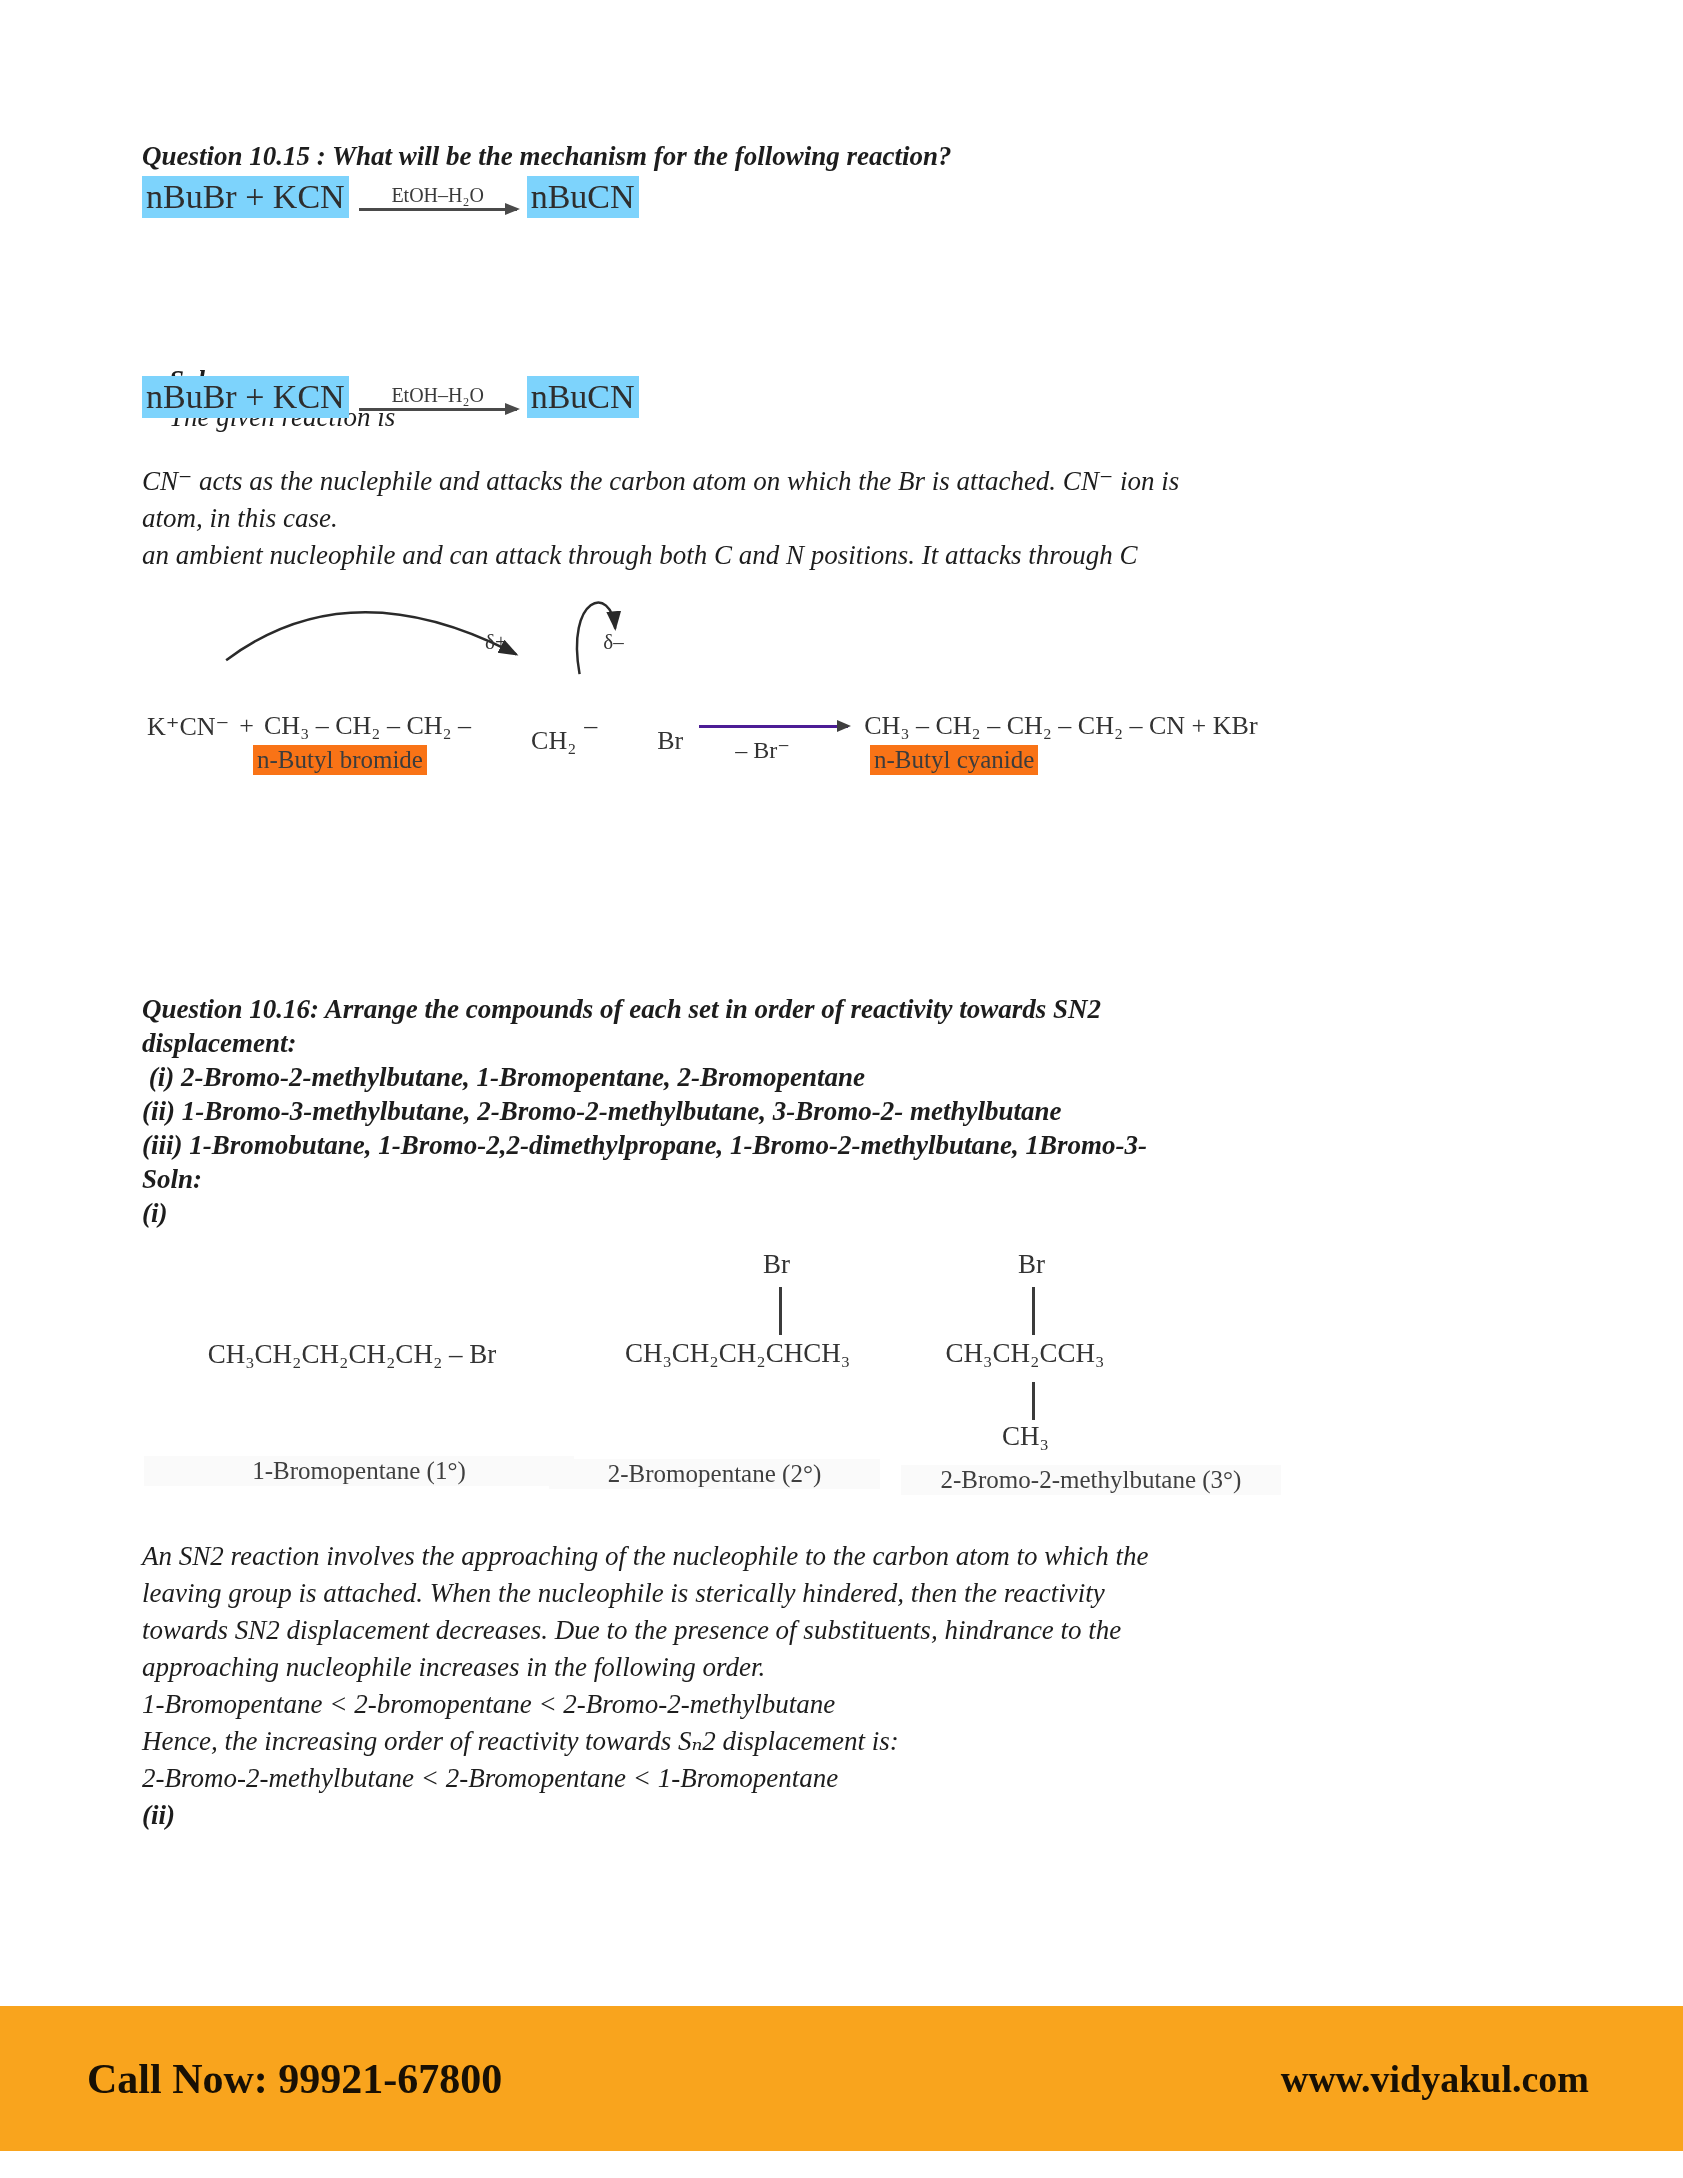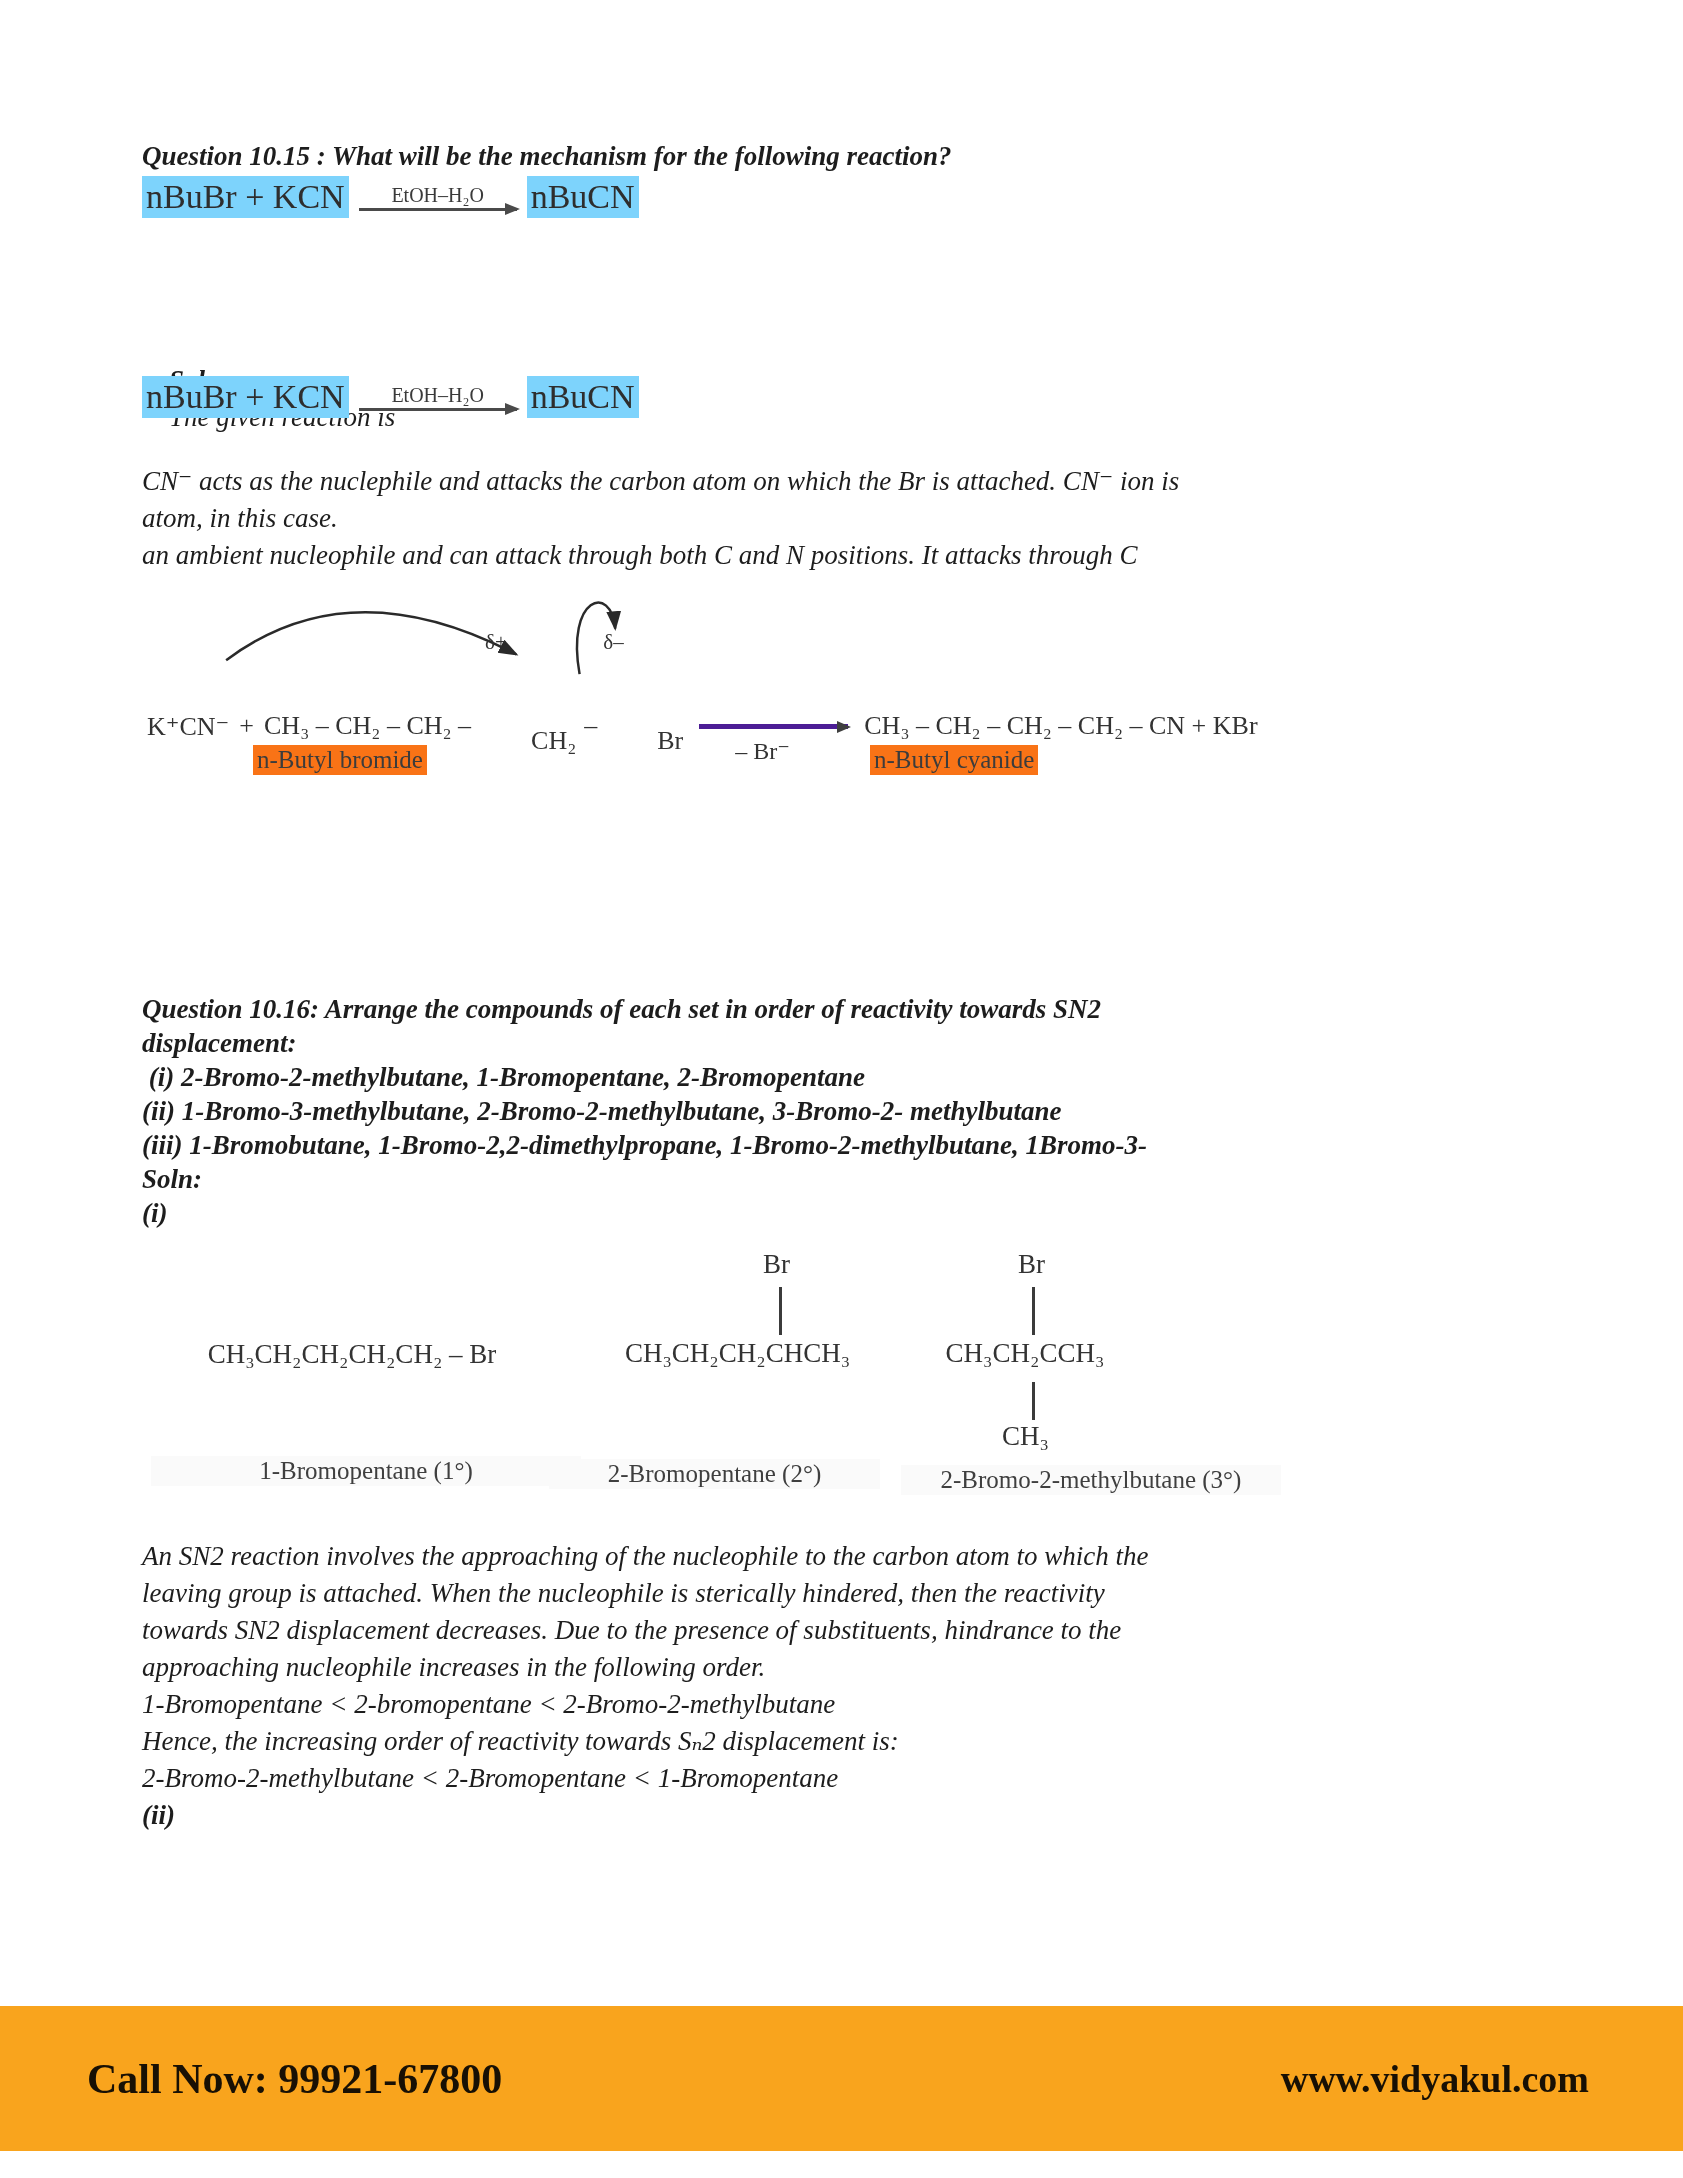--- a/index.html
+++ b/index.html
@@ -24,21 +24,21 @@
   }
   
   .mechanism { position:absolute; left:142px; top:579px; width:1089px; height:213px; }
   .mech-svg { position:absolute; left:0; top:0; pointer-events:none; }
   .mech-row { position:absolute; left:5px; top:87px; display:flex; align-items:center; font-size:26px; color:#333; white-space:pre; }
   .atom-wrap { position:relative; }
   .delta { position:absolute; top:-36px; font-size:21px; color:#333; }
   .d-plus { left:6px; } .d-minus { left:-2px; }
   .mech-plus { margin:0 10px; }
   .mech-bond { margin:0 8px; }
-  .mech-arrow { position:relative; width:149px; height:0; border-top:5px solid #4c1d95; margin:0 16px; }
+  .mech-arrow { position:relative; width:149px; height:0; border-top:3px solid #4c1d95; margin:0 16px; }
   .mech-arrow::after {
     content:''; position:absolute; right:-3px; top:-8px;
     border-left:14px solid #3f3f3f; border-top:6px solid transparent; border-bottom:6px solid transparent;
   }
   .mech-arrow-label { position:absolute; left:36px; top:8px; font-size:24px; color:#333; }
   .mech-name { position:absolute; font-size:25px; color:#3c3c3c; background:#f97316; padding:1px 4px; }
   
   .struct { position:absolute; color:#333; }
   .struct .formula { position:absolute; left:0; width:100%; text-align:center; font-size:27px; background:transparent;font-family:Liberation Serif, serif; }
   .struct .atom-top, .struct .atom-bottom { position:absolute; font-size:27px; }
@@ -128,21 +128,21 @@
     <div class="q16-line">displacement:</div>
     <div class="q16-line"> (i) 2-Bromo-2-methylbutane, 1-Bromopentane, 2-Bromopentane</div>
     <div class="q16-line">(ii) 1-Bromo-3-methylbutane, 2-Bromo-2-methylbutane, 3-Bromo-2- methylbutane</div>
     <div class="q16-line">(iii) 1-Bromobutane, 1-Bromo-2,2-dimethylpropane, 1-Bromo-2-methylbutane, 1Bromo-3-</div>
     <div class="q16-line">Soln:</div>
     <div class="q16-line">(i)</div>
   </div>
 
   <div class="struct" style="left:139px; top:1339px; width:426px;">
     <div class="formula" style="top:0;">CH₃CH₂CH₂CH₂CH₂ – Br</div>
-    <div class="struct-label" style="left:12px; top:117px; width:426px;">1-Bromopentane (1°)</div>
+    <div class="struct-label" style="left:5px; top:117px; width:426px;">1-Bromopentane (1°)</div>
   </div>
 
   <div class="struct" style="left:589px; top:1249px; width:297px;">
     <div class="atom-top" style="left:174px; top:0;">Br</div>
     <div class="vline" style="left:190px; top:38px; height:48px;"></div>
     <div class="formula" style="top:89px;">CH₃CH₂CH₂CHCH₃</div>
     <div class="struct-label" style="left:-40px; top:210px; width:327px;">2-Bromopentane (2°)</div>
   </div>
 
   <div class="struct" style="left:921px; top:1249px; width:208px;">

